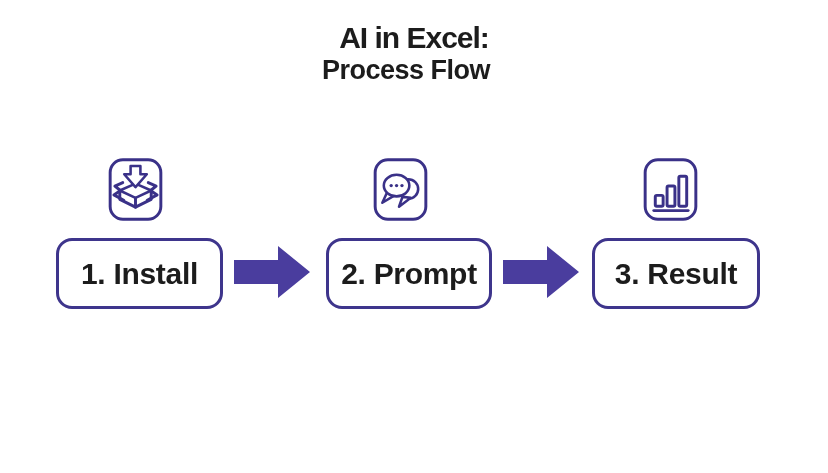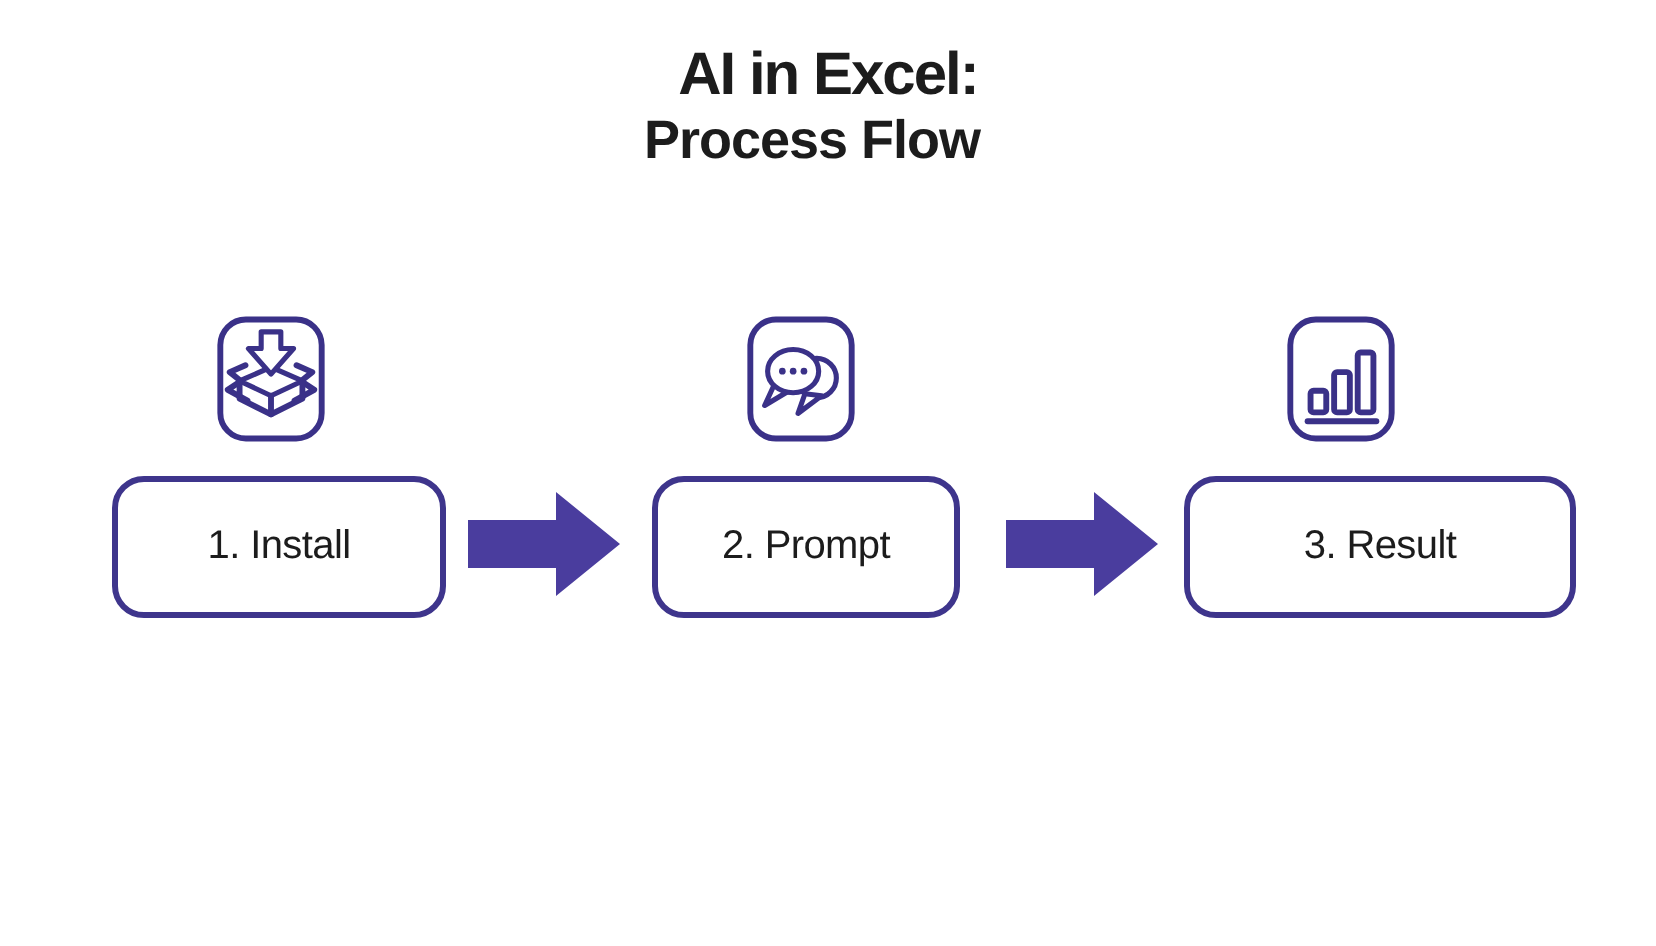--- a/index.html
+++ b/index.html
@@ -50,28 +50,28 @@
     position: absolute;
     top: 238px;
     height: 71px;
     box-sizing: border-box;
     background: #ffffff;
     border: 3px solid #3e358c;
     border-radius: 16px;
     display: flex;
     align-items: center;
     justify-content: center;
-    font-size: 20px;
-    font-weight: normal;
+    font-size: 30px;
+    font-weight: bold;
     color: #1c1c1c;
     letter-spacing: -0.3px;
   }
   .box-1 { left: 56px;  width: 167px; }
-  .box-2 { left: 326px; width: 154px; }
-  .box-3 { left: 592px; width: 196px; }
+  .box-2 { left: 326px; width: 166px; }
+  .box-3 { left: 592px; width: 168px; }
   .flow-arrow {
     position: absolute;
     top: 244px;
     width: 78px;
     height: 56px;
   }
   .arrow-1 { left: 234px; }
   .arrow-2 { left: 503px; }
   .ic-stroke {
     fill: none;

